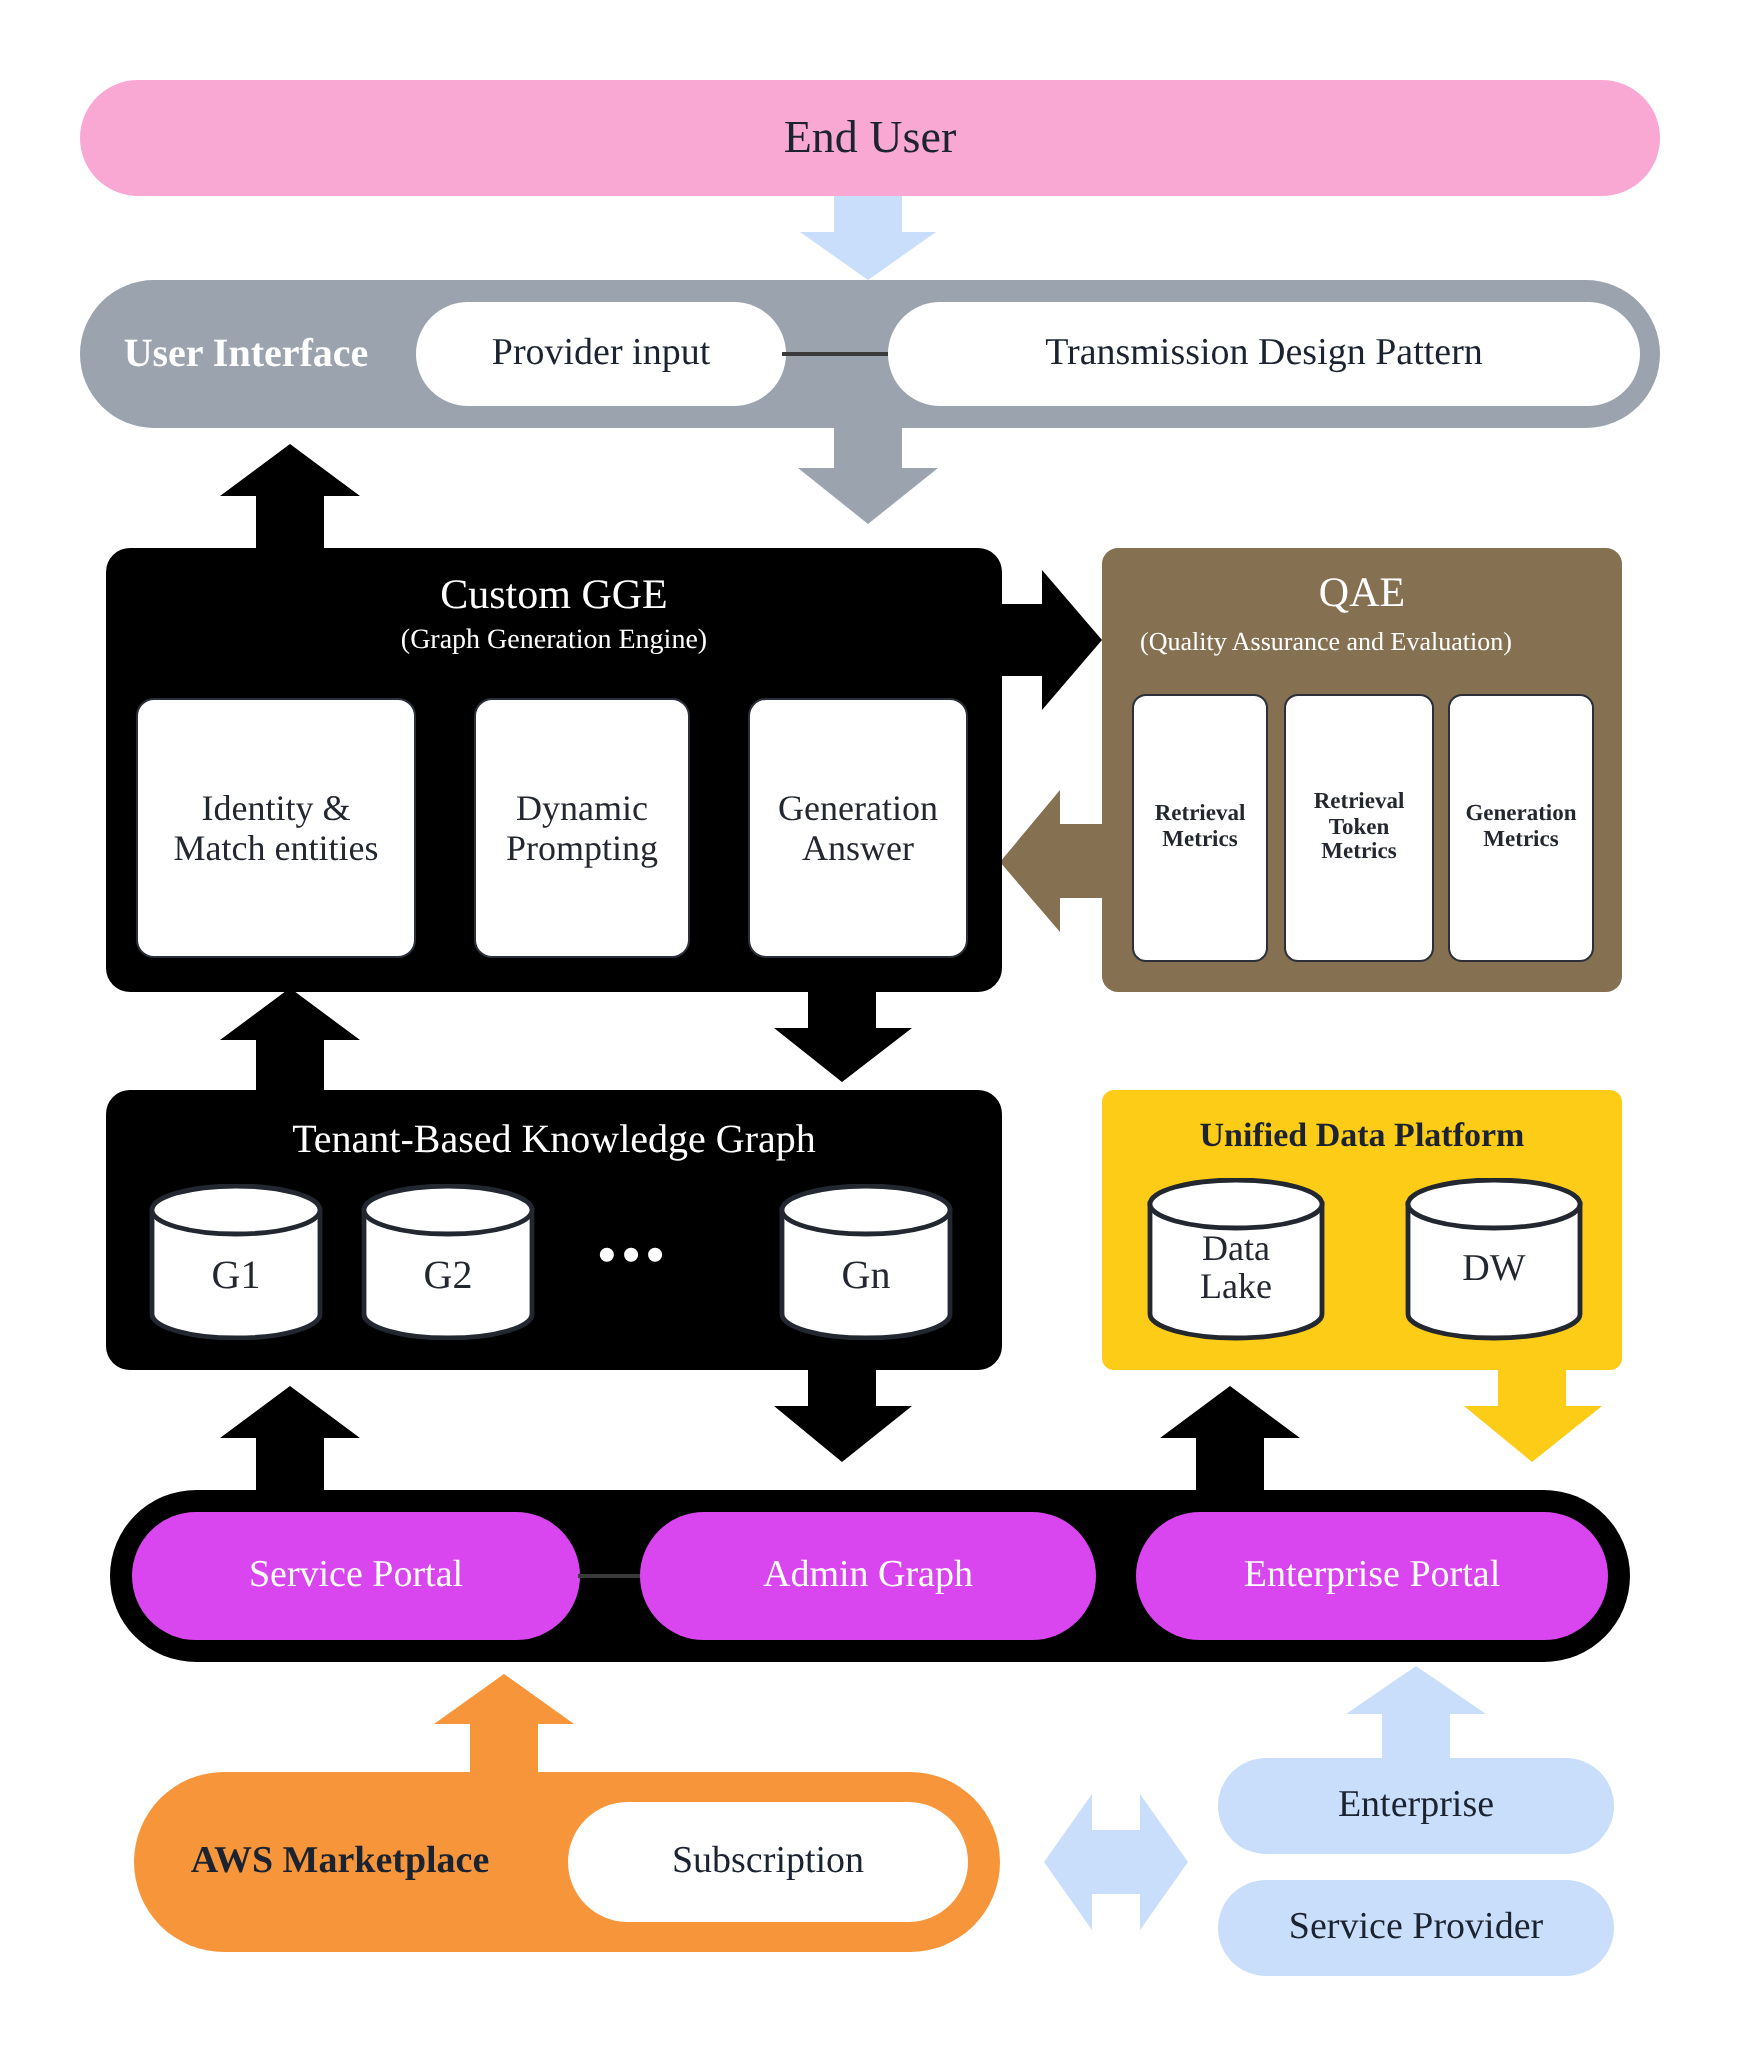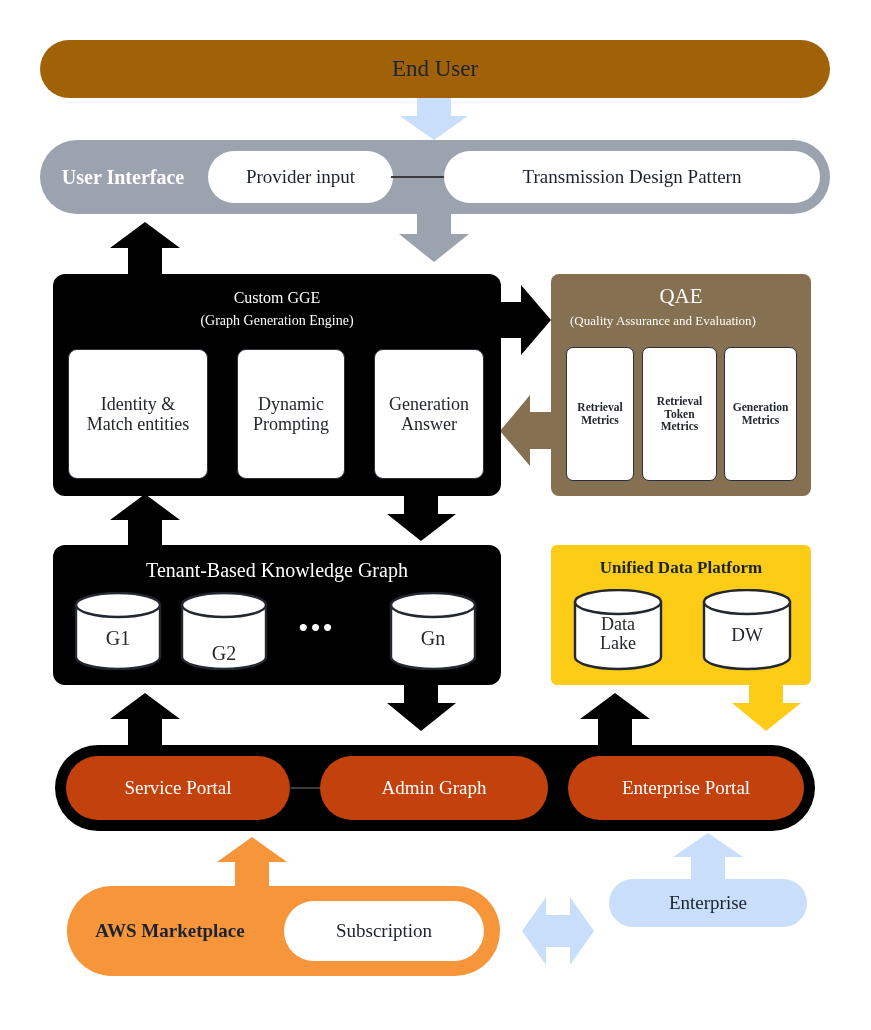--- a/index.html
+++ b/index.html
@@ -24,21 +24,21 @@
     display: flex;
     align-items: center;
     justify-content: center;
     text-align: center;
     line-height: 1.12;
   }
 
   
   #end-user {
     left: 40px; top: 40px; width: 790px; height: 58px;
-    background: #a16207;
+    background: #f9a8d4;
     border-radius: 29px;
     font-size: 23px;
     color: #1b2330;
   }
 
   
   #ui-bar {
     left: 40px; top: 140px; width: 790px; height: 74px;
     background: #9BA3AF;
     border-radius: 37px;
@@ -63,21 +63,21 @@
   }
 
   
   #gge {
     left: 53px; top: 274px; width: 448px; height: 222px;
     background: #000000;
     border-radius: 12px;
   }
   #gge-title {
     left: 53px; top: 285px; width: 448px; height: 26px;
-    font-size: 16px; color: #ffffff;
+    font-size: 21px; color: #ffffff;
   }
   #gge-subtitle {
     left: 53px; top: 311px; width: 448px; height: 20px;
     font-size: 14px; color: #ffffff; text-align: center;
   }
   .gge-step {
     top: 349px; height: 130px;
     background: #ffffff;
     border: 1.5px solid #2a2f3a;
     border-radius: 9px;
@@ -154,21 +154,21 @@
   }
 
   
   #portal-bar {
     left: 55px; top: 745px; width: 760px; height: 86px;
     background: #000000;
     border-radius: 43px;
   }
   .portal {
     top: 756px; height: 64px;
-    background: #c2410c;
+    background: #d946ef;
     border-radius: 32px;
     font-size: 19px;
     color: #ffffff;
   }
   #portal-0 { left: 66px;  width: 224px; }
   #portal-1 { left: 320px; width: 228px; }
   #portal-2 { left: 568px; width: 236px; }
   #portal-connector {
     left: 289px; top: 787px; width: 33px; height: 2px;
     background: #3a3a3a;
@@ -316,21 +316,21 @@
       <ellipse cx="44" cy="13" rx="42" ry="12" fill="#ffffff" stroke="#23272f" stroke-width="2.4"></ellipse>
     </svg>
     <div class="cyl-label" style="top:36px; font-size:20px;">G1</div>
   </div>
 
   <div class="cyl" style="left:180px; top:592px;">
     <svg width="88" height="78" viewBox="0 0 88 78" xmlns="http://www.w3.org/2000/svg">
       <path d="M2 13 L2 65 A42 12 0 0 0 86 65 L86 13 Z" fill="#ffffff" stroke="#23272f" stroke-width="2.4"></path>
       <ellipse cx="44" cy="13" rx="42" ry="12" fill="#ffffff" stroke="#23272f" stroke-width="2.4"></ellipse>
     </svg>
-    <div class="cyl-label" style="top:36px; font-size:20px;margin-top:15px;">G2</div>
+    <div class="cyl-label" style="top:36px; font-size:20px;">G2</div>
   </div>
 
   <div class="abs ctr" id="kg-dots">•••</div>
 
   <div class="cyl" style="left:389px; top:592px;">
     <svg width="88" height="78" viewBox="0 0 88 78" xmlns="http://www.w3.org/2000/svg">
       <path d="M2 13 L2 65 A42 12 0 0 0 86 65 L86 13 Z" fill="#ffffff" stroke="#23272f" stroke-width="2.4"></path>
       <ellipse cx="44" cy="13" rx="42" ry="12" fill="#ffffff" stroke="#23272f" stroke-width="2.4"></ellipse>
     </svg>
     <div class="cyl-label" style="top:36px; font-size:20px;">Gn</div>
@@ -359,14 +359,15 @@
   <div class="abs ctr portal" id="portal-0">Service Portal</div>
   <div class="abs" id="portal-connector"></div>
   <div class="abs ctr portal" id="portal-1">Admin Graph</div>
   <div class="abs ctr portal" id="portal-2">Enterprise Portal</div>
 
   <div class="abs" id="aws"></div>
   <div class="abs ctr" id="aws-label">AWS Marketplace</div>
   <div class="abs ctr lb-pill" id="lb-pill-enterprise">Enterprise</div>
 
   <div class="abs ctr" id="aws-sub-pill">Subscription</div>
+  <div class="abs ctr lb-pill" id="lb-pill-provider">Service Provider</div>
 
 </div>
 
 </body></html>

